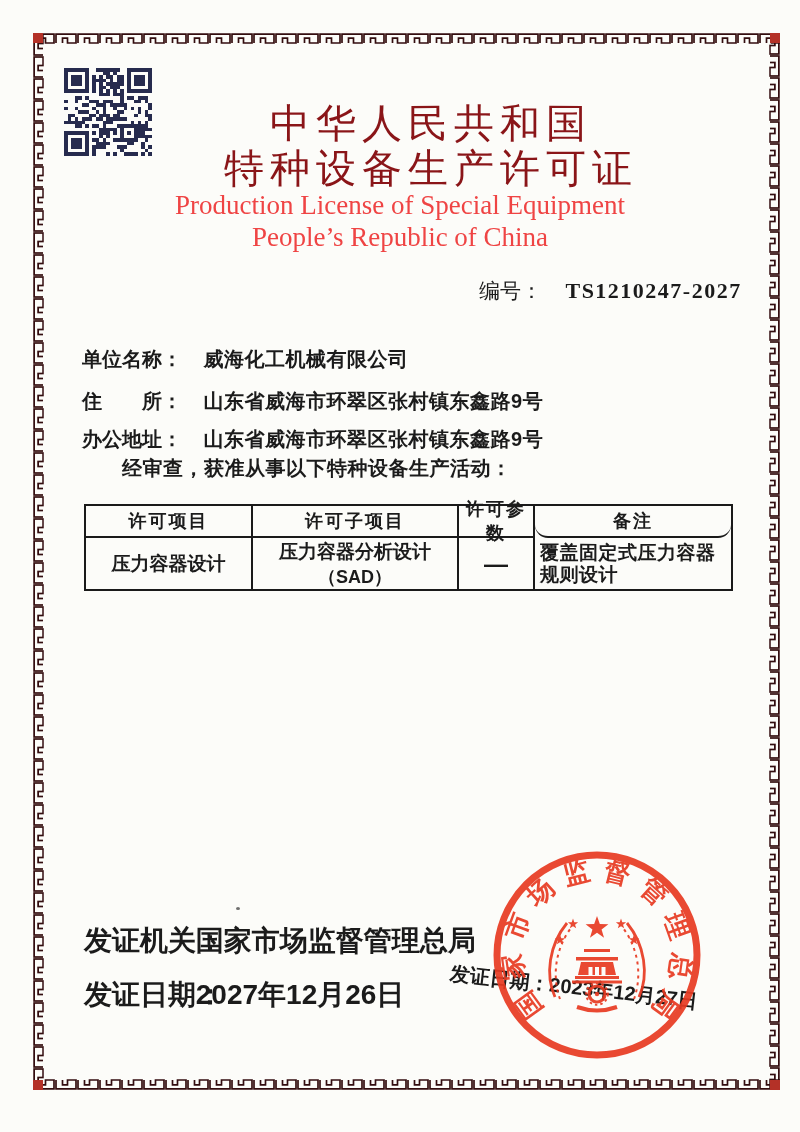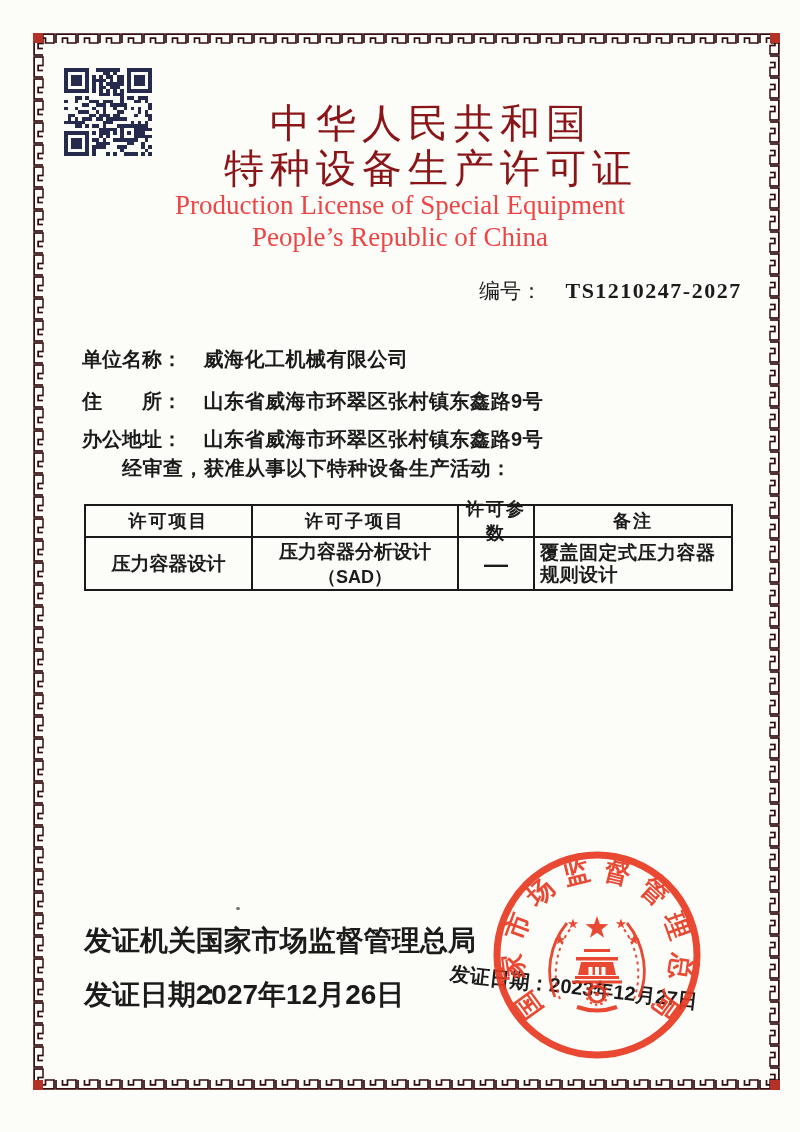--- a/index.html
+++ b/index.html
@@ -33,21 +33,21 @@
   .frow .val{letter-spacing:0.5px;}
   .f0{top:346px;} .f1{top:388px;} .f2{top:426px;}
   .statement{position:absolute; left:122px; top:455px; font-size:20px; font-weight:600; letter-spacing:0.5px;}
   
   .ptable{position:absolute; left:84px; top:504px; width:649px;
     border:2.5px solid #1a1a1a; box-sizing:border-box;
     display:grid; grid-template-columns:167px 206px 76px 1fr;}
   .cell{border-right:2px solid #1a1a1a; border-bottom:2px solid #1a1a1a;
     display:flex; flex-direction:column; align-items:center; justify-content:center;
     text-align:center; box-sizing:border-box;}
-  .cell.last{border-right:none;} .cell.bot{border-bottom:none;}
+  .cell.last{border-right:none;border-radius:13px;} .cell.bot{border-bottom:none;}
   .hcell{height:32px; font-size:18px; font-weight:bold; letter-spacing:2px;}
   .dcell{height:51px; font-size:19px; font-weight:600;}
   .dcell.remark{align-items:flex-start; text-align:left; padding:2px 5px; line-height:1.15; letter-spacing:0.5px;}
   .dash{font-size:24px; font-weight:bold;}
   .sub2{font-size:18px;}
   
   .foot{position:absolute; left:84px; white-space:nowrap; font-size:28px; font-weight:600;}
   .foot .lab{display:inline-block; width:104px; font-weight:bold;}
   .fo1{top:922px;} .fo2{top:976px;}
   .issue-date{position:absolute; left:450px; top:960px; white-space:nowrap;

